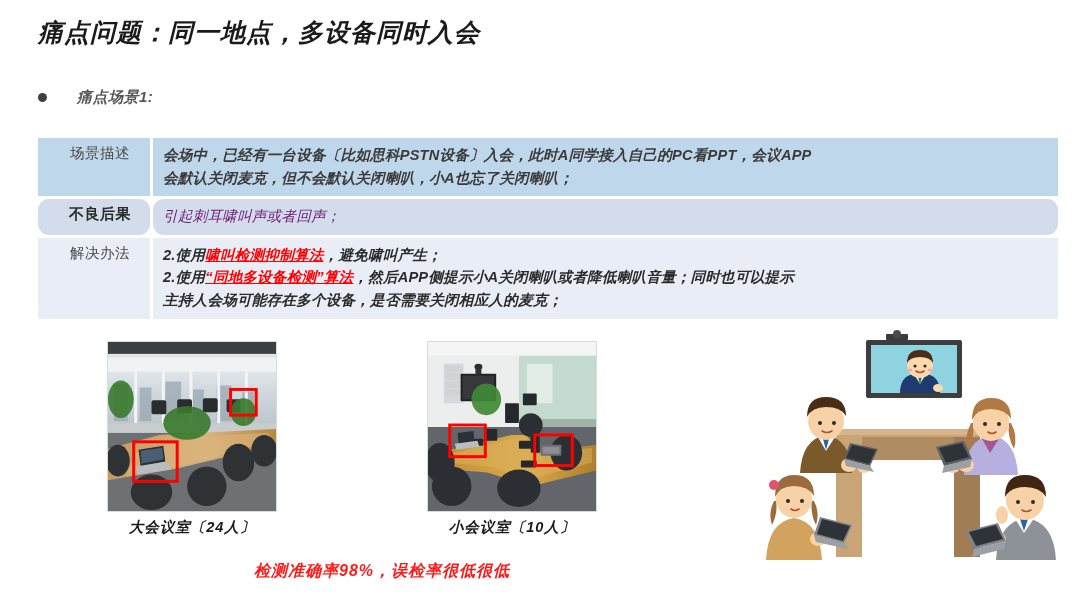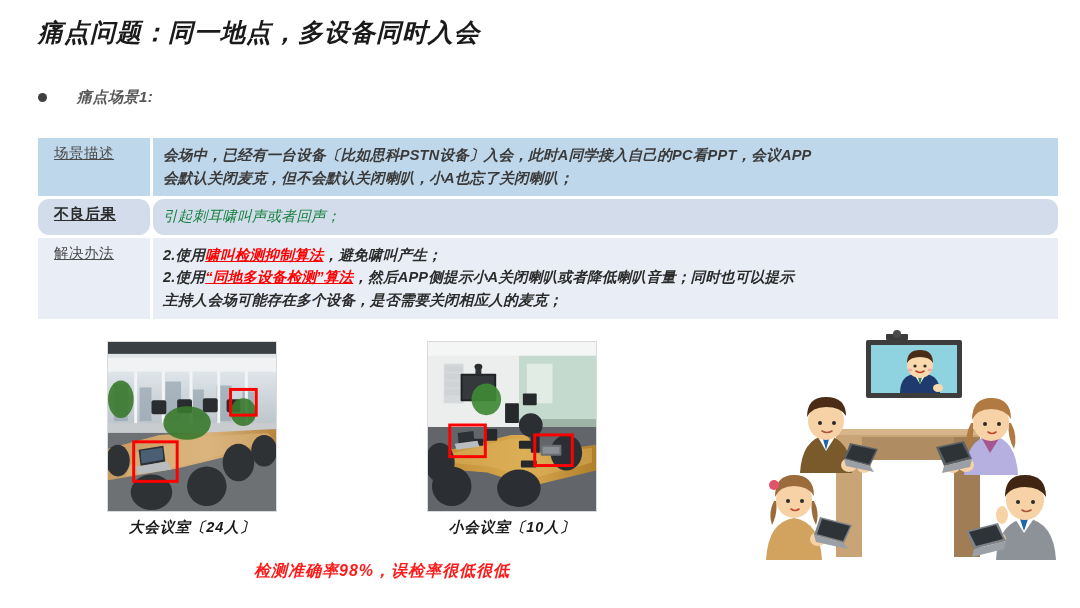--- a/index.html
+++ b/index.html
@@ -32,35 +32,35 @@
     color: #575757; letter-spacing: .5px; white-space: nowrap;
   }
 
   
   .tbl {
     position: absolute; left: 38px; top: 138px;
     width: 1020px; border-collapse: collapse; table-layout: fixed;
   }
   .tbl td { vertical-align: top; padding: 6px 10px 7px 10px; }
   .tbl .lbl {
-    width: 112px; 
+    width: 112px; text-align: center;
     font-size: 14.5px; color: #4a4a4a; letter-spacing: .5px;
-    padding-left: 16px; padding-right: 4px; text-decoration: underline;
+    padding-left: 16px; padding-right: 4px;
   }
   .tbl .body {
     font-size: 14.6px; font-weight: bold; font-style: italic;
     color: #2b2b2b; line-height: 1.55; letter-spacing: .2px;
   }
   .r1 td { background: #bfd7ea; }
   .r2 td { background: #d2dcea; border-radius: 11px; }
   .r3 td { background: #e9edf6; }
   .r1 .lbl, .r3 .lbl { font-weight: normal; font-style: normal; }
   .r2 .lbl { font-weight: bold; color: #2b2b2b; font-size: 15px; }
   .r1 .body { color: #3a3a3a; }
-  .r2 .body { font-weight: normal; color: #15803d; }
+  .r2 .body { font-weight: normal; color: #701a75; }
   .cellsep { width: 3px; padding: 0 !important; background: #ffffff !important; }
   .rowgap td { height: 3px; padding: 0 !important; background: #ffffff !important; }
   .redlink { color: #ff0000; text-decoration: underline; }
 
   
   .photo {
     position: absolute; overflow: hidden; background: #cfd2d4;
     border: 1px solid #d9dadb;
   }
   #photo-large { left: 107px; top: 341px; width: 170px; height: 171px; }

